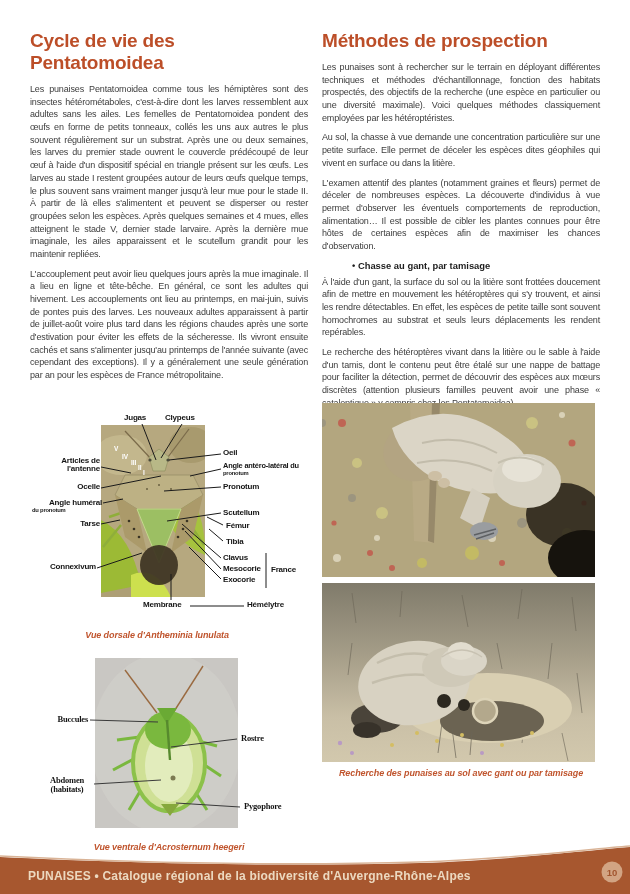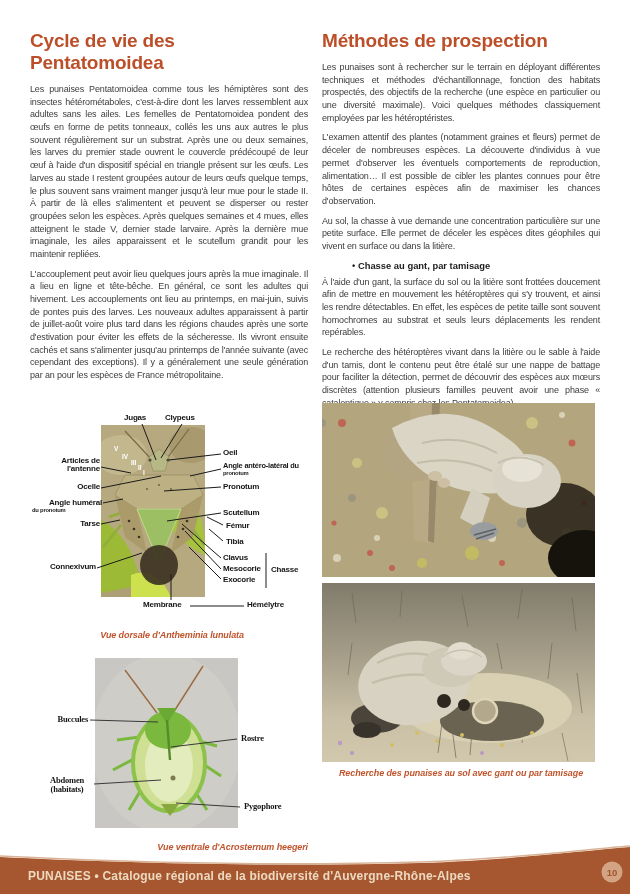--- a/index.html
+++ b/index.html
@@ -114,32 +114,32 @@
       <div>Angle antéro-latéral du</div>
       <div class="lab sm" style="position:static;">pronotum</div>
     </div>
     <div class="lab" style="left:193px;top:71px;">Pronotum</div>
     <div class="lab" style="left:193px;top:97px;">Scutellum</div>
     <div class="lab" style="left:196px;top:110px;">Fémur</div>
     <div class="lab" style="left:196px;top:126px;">Tibia</div>
     <div class="lab" style="left:193px;top:142px;">Clavus</div>
     <div class="lab" style="left:193px;top:153px;">Mesocorie</div>
     <div class="lab" style="left:193px;top:164px;">Exocorie</div>
-    <div class="lab" style="left:241px;top:154px;">Chasse</div>
+    <div class="lab" style="left:241px;top:154px;">France</div>
     <div class="lab" style="left:113px;top:189px;">Membrane</div>
     <div class="lab" style="left:217px;top:189px;">Hémélytre</div>
 
     <span class="num" style="left:84px;top:33px;">V</span>
     <span class="num" style="left:92px;top:41px;">IV</span>
     <span class="num" style="left:101px;top:47px;">III</span>
     <span class="num" style="left:108px;top:52px;">II</span>
     <span class="num" style="left:113px;top:57px;">I</span>
   </div>
 
-  <div class="caption" style="left:33px;top:630px;width:278px;text-align:center;">Vue dorsale d'Antheminia lunulata</div>
+  <div class="caption" style="left:18px;top:630px;width:278px;text-align:center;">Vue dorsale d'Antheminia lunulata</div>
 
   <div class="diagram" style="left:30px;top:655px;width:278px;height:182px;">
     <div class="photo" style="left:65px;top:3px;width:143px;height:170px;">
       <svg width="143" height="170" viewBox="0 0 143 170">
         <rect width="143" height="170" fill="#c9c7c3"></rect>
         <ellipse cx="71" cy="85" rx="75" ry="90" fill="#d2d0cc" opacity="0.6"></ellipse>
         <path d="M62,55 L30,12" stroke="#9a6a40" stroke-width="1.4" fill="none"></path>
         <path d="M78,55 L108,8" stroke="#9a6a40" stroke-width="1.4" fill="none"></path>
         <path d="M52,78 L22,82" stroke="#7ab83e" stroke-width="3"></path>
         <path d="M50,95 L18,112" stroke="#7ab83e" stroke-width="3"></path>
@@ -166,27 +166,27 @@
     </svg>
     <div class="lab serif right-al" style="left:2px;top:60px;width:56px;">Buccules</div>
     <div class="lab serif" style="left:12px;top:121px;width:50px;text-align:center;">
       <div>Abdomen</div>
       <div>(habitats)</div>
     </div>
     <div class="lab serif" style="left:211px;top:79px;">Rostre</div>
     <div class="lab serif" style="left:214px;top:147px;">Pygophore</div>
   </div>
 
-  <div class="caption" style="left:30px;top:842px;width:278px;text-align:right;">Vue ventrale d'Acrosternum heegeri</div>
+  <div class="caption" style="left:30px;top:842px;width:278px;">Vue ventrale d'Acrosternum heegeri</div>
 
   <div class="col" style="left:322px;top:30px;">
     <h2 class="sec-title">Méthodes de prospection</h2>
     <p class="body-p">Les punaises sont à rechercher sur le terrain en déployant différentes techniques et méthodes d'échantillonnage, fonction des habitats prospectés, des objectifs de la recherche (une espèce en particulier ou une diversité maximale). Voici quelques méthodes classiquement employées par les hétéroptéristes.</p>
+    <p class="body-p">Au sol, la chasse à vue demande une concentration particulière sur une petite surface. Elle permet de déceler les espèces dites géophiles qui vivent en surface ou dans la litière.</p>
     <p class="body-p">L'examen attentif des plantes (notamment graines et fleurs) permet de déceler de nombreuses espèces. La découverte d'individus à vue permet d'observer les éventuels comportements de reproduction, alimentation… Il est possible de cibler les plantes connues pour être hôtes de certaines espèces afin de maximiser les chances d'observation.</p>
-    <p class="body-p">Au sol, la chasse à vue demande une concentration particulière sur une petite surface. Elle permet de déceler les espèces dites géophiles qui vivent en surface ou dans la litière.</p>
     <div class="bullet-row">
       <span>•</span>
       <span>Chasse au gant, par tamisage</span>
     </div>
     <p class="body-p">À l'aide d'un gant, la surface du sol ou la litière sont frottées doucement afin de mettre en mouvement les hétéroptères qui s'y trouvent, et ainsi les rendre détectables. En effet, les espèces de petite taille sont souvent homochromes au substrat et seuls leurs déplacements les rendent repérables.</p>
     <p class="body-p">Le recherche des hétéroptères vivant dans la litière ou le sable à l'aide d'un tamis, dont le contenu peut être étalé sur une nappe de battage pour faciliter la détection, permet de découvrir des espèces aux mœurs discrètes (attention plusieurs familles peuvent avoir une phase « cataleptique » y compris chez les Pentatomoidea).</p>
   </div>
 
   <div class="photo" style="left:322px;top:403px;width:273px;height:174px;">
     <svg width="273" height="174" viewBox="0 0 273 174">

